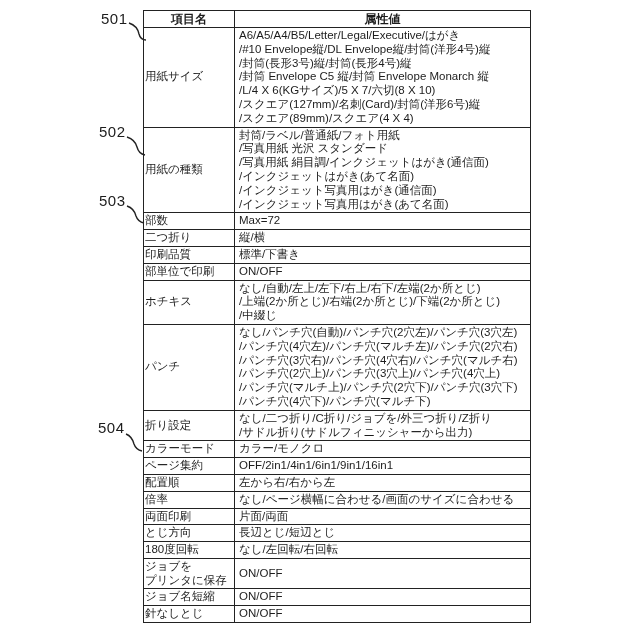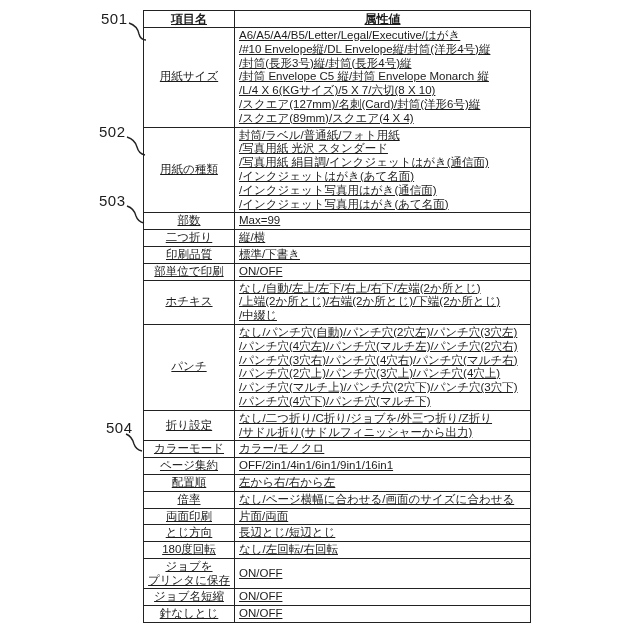--- a/index.html
+++ b/index.html
@@ -18,46 +18,46 @@
 
   .callout {
     position: absolute;
     font-size: 15px;
     letter-spacing: 0.5px;
     color: #1c1c1c;
   }
   .c0 { left: 101px; top: 10px; }
   .c1 { left: 99px;  top: 123px; }
   .c2 { left: 99px;  top: 192px; }
-  .c3 { left: 106px;  top: 419px; }
+  .c3 { left: 98px;  top: 419px; }
 
   table.spec {
     position: absolute;
     left: 143px; top: 10px;
     width: 388px;
     border-collapse: collapse;
     table-layout: fixed;
   }
   .col-item { width: 91px; }
-  th, td { border: 1.6px solid #222222; text-decoration: underline; }
+  th, td { border: 1.6px solid #222222; }
   th {
     font-size: 12px;
     font-weight: bold;
     text-align: center;
     height: 17px;
     line-height: 14px;
     padding: 0;
   }
   td {
     font-size: 11.5px;
     line-height: 13.8px;
     vertical-align: middle;
   }
   td.item {
-    text-align: center;
+    text-align: left;
     padding: 1px 1px;
     white-space: pre-line;
   }
   td.value {
     text-align: left;
     padding: 1px 2px 1px 4px;
     white-space: pre;
     overflow: hidden;
     margin-left: 9px;
   }
@@ -105,21 +105,21 @@
           <td class="item">用紙の種類</td>
           <td class="value">封筒/ラベル/普通紙/フォト用紙
 /写真用紙 光沢 スタンダード
 /写真用紙 絹目調/インクジェットはがき(通信面)
 /インクジェットはがき(あて名面)
 /インクジェット写真用はがき(通信面)
 /インクジェット写真用はがき(あて名面)</td>
         </tr>
         <tr>
           <td class="item">部数</td>
-          <td class="value">Max=99</td>
+          <td class="value">Max=72</td>
         </tr>
         <tr>
           <td class="item">二つ折り</td>
           <td class="value">縦/横</td>
         </tr>
         <tr>
           <td class="item">印刷品質</td>
           <td class="value">標準/下書き</td>
         </tr>
         <tr>

